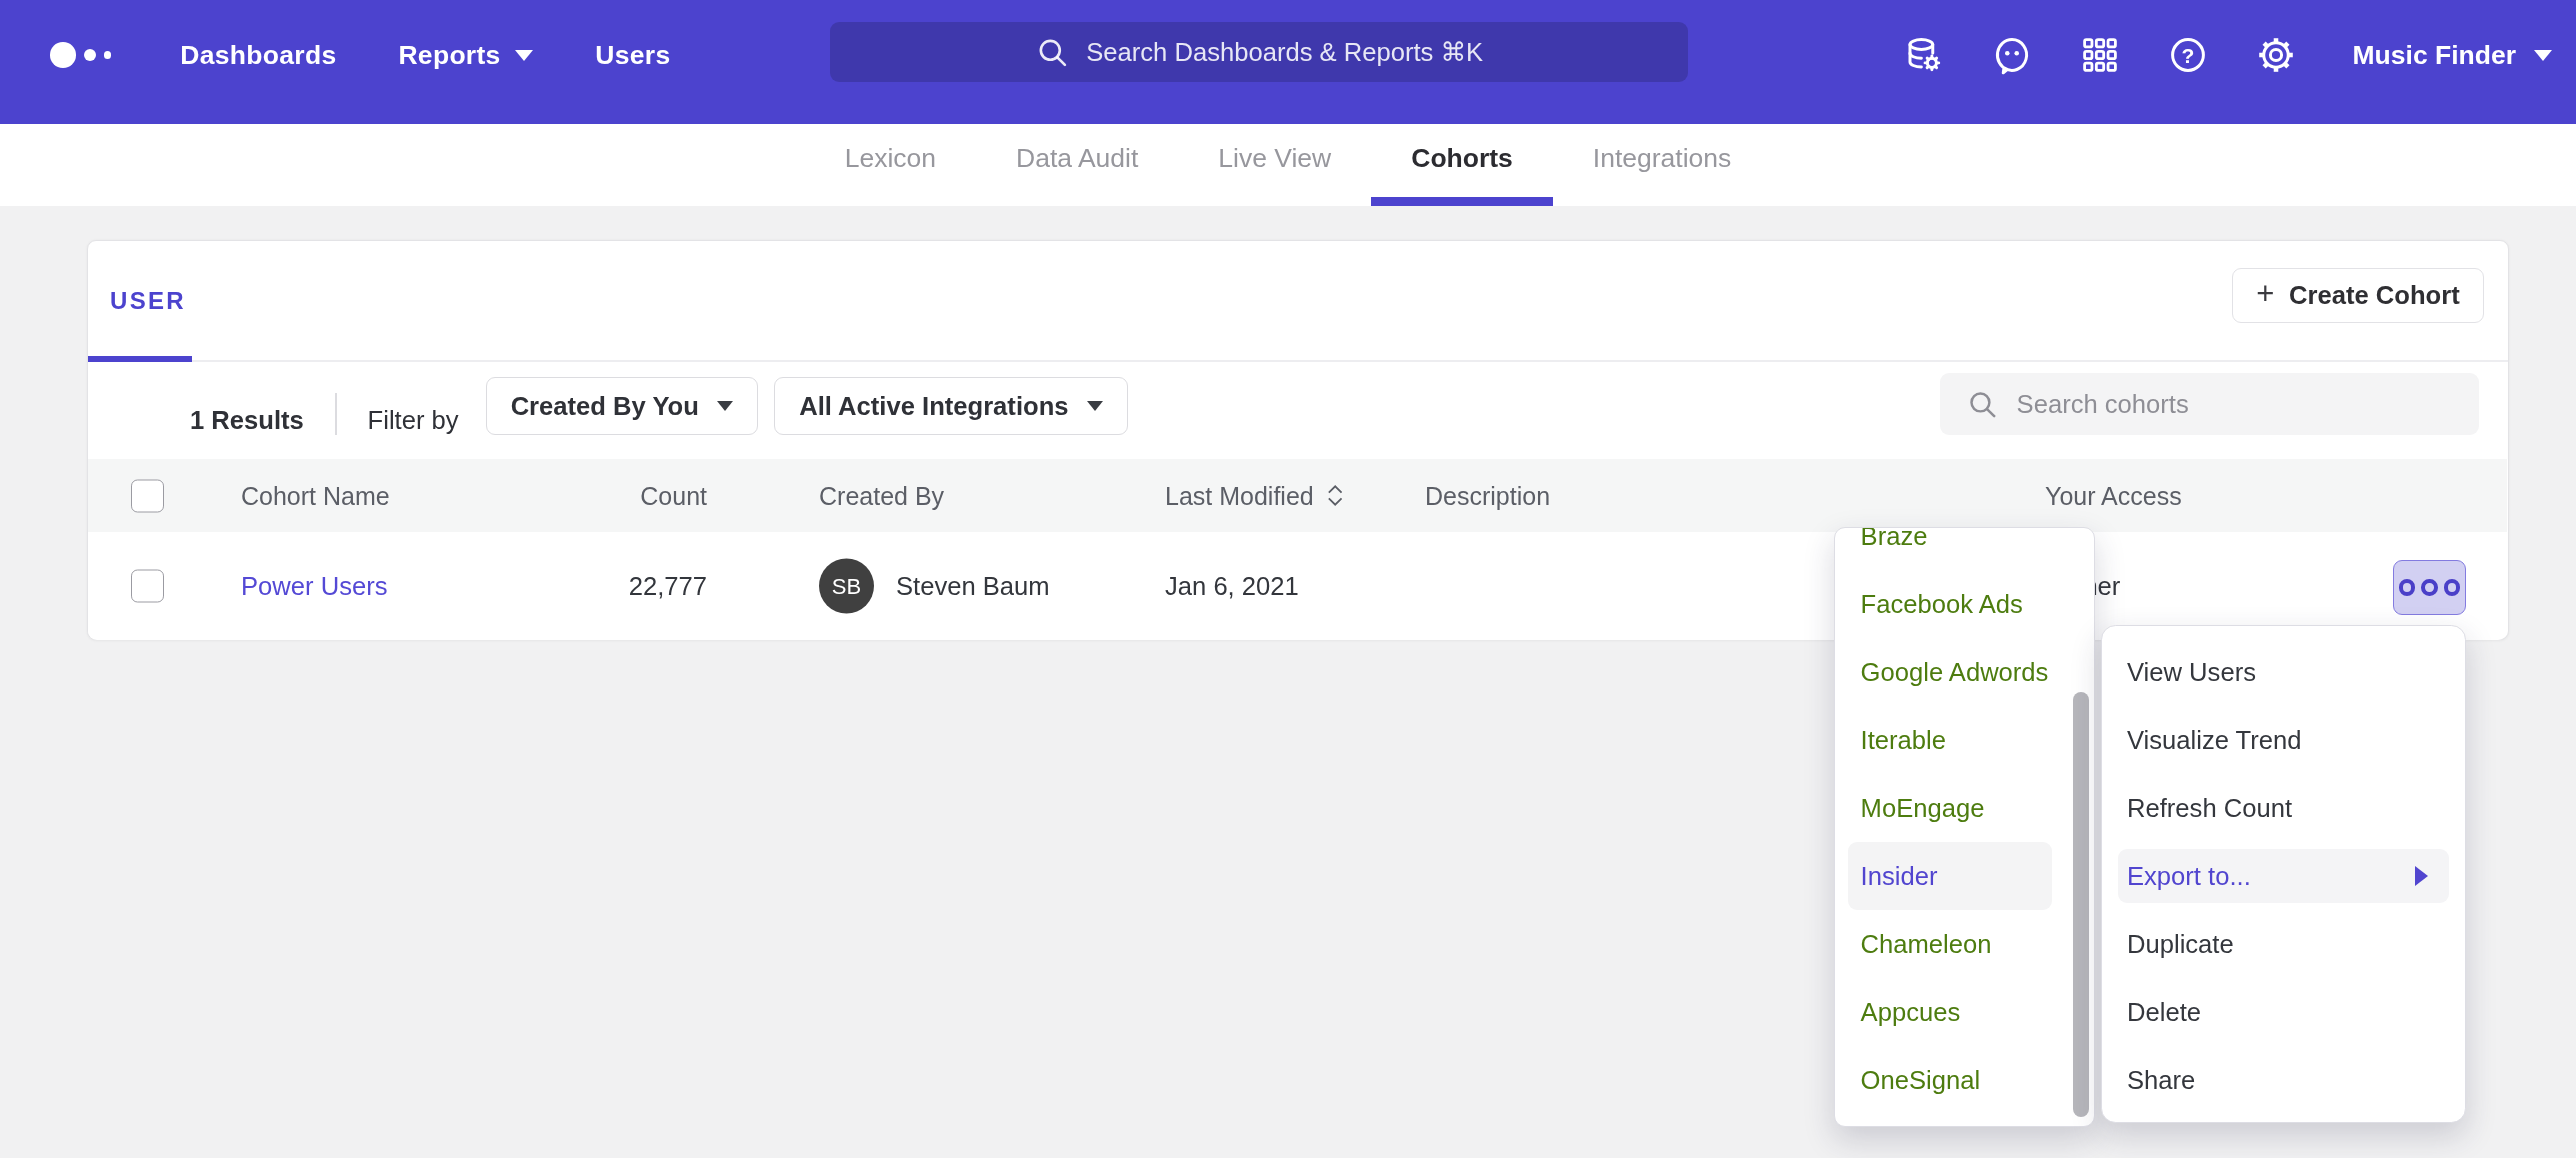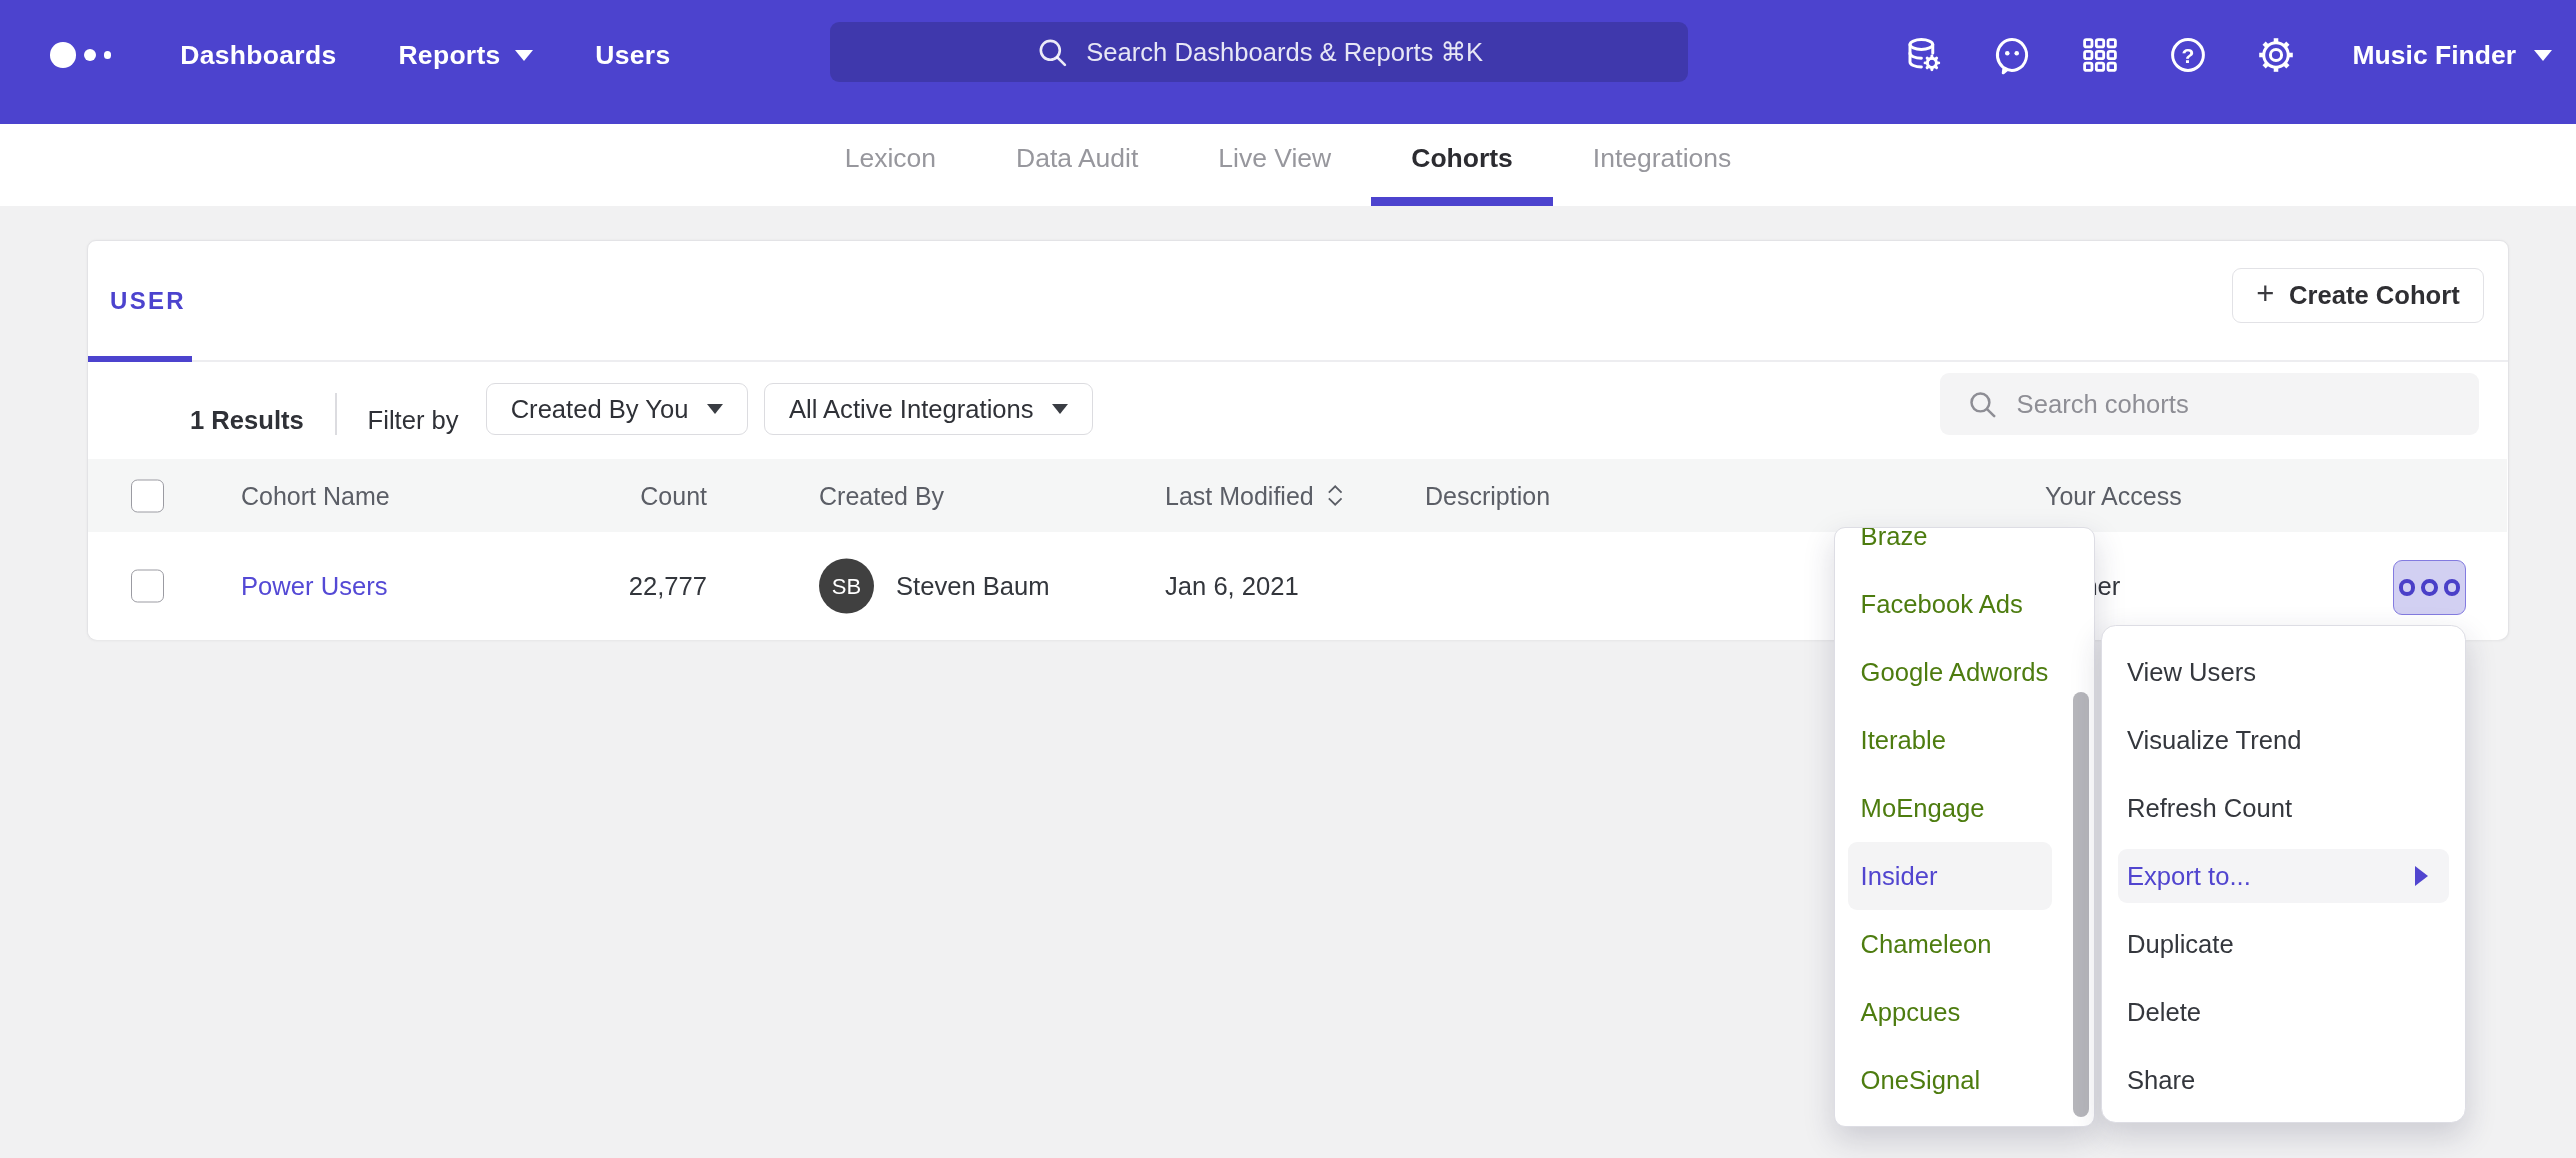--- a/index.html
+++ b/index.html
@@ -52,23 +52,23 @@
     display:flex; align-items:center; justify-content:center; gap:14.6px;
     font-size:25.6px; font-weight:600; color:#2f2f33; cursor:pointer;
   }
   .plus-glyph { font-size:31px; font-weight:400; color:#3a3a3f; line-height:1; margin-top:-2.7px; }
 
   .filter-row { position:absolute; left:102px; top:132px; height:62px; display:flex; align-items:flex-end; }
   .results { font-size:25.6px; font-weight:700; color:#2f3137; }
   .vdiv { width:1.8px; height:42px; background:#dcdce0; margin:0 31px; }
   .filter-label { font-size:25.6px; color:#2f3137; margin-right:27px;margin-top:44px; }
   .filter-dd {
-    height:52px; border:1.8px solid #dcdce0; border-radius:9px; background:#fff;
+    height:58px; border:1.8px solid #dcdce0; border-radius:9px; background:#fff;
     display:flex; align-items:center; gap:18px; padding:0 24px; margin-right:16.4px;
-    font-size:25.6px; font-weight:400; color:#2f3137; cursor:pointer;
+    font-size:25.6px; font-weight:700; color:#2f3137; cursor:pointer;
   }
   .dd-caret { width:0; height:0; border-left:8.2px solid transparent; border-right:8.2px solid transparent; border-top:10px solid #3a3d43; }
   .cohort-search {
     position:absolute; left:1852px; top:132px; width:539px; height:62px;
     background:#f4f4f5; border-radius:9px; display:flex; align-items:center; gap:18px; padding:0 25.6px; cursor:text;
   }
   .cohort-search span { color:#8e8e95; font-size:25.6px; }
 
   .table-head { position:absolute; left:0; right:0.9px; top:218px; height:73px; background:#f5f6f6; }
   .table-row  { position:absolute; left:0; right:0.9px; top:291px; height:108px; background:#fff; border-radius:0 0 9px 9px; }

